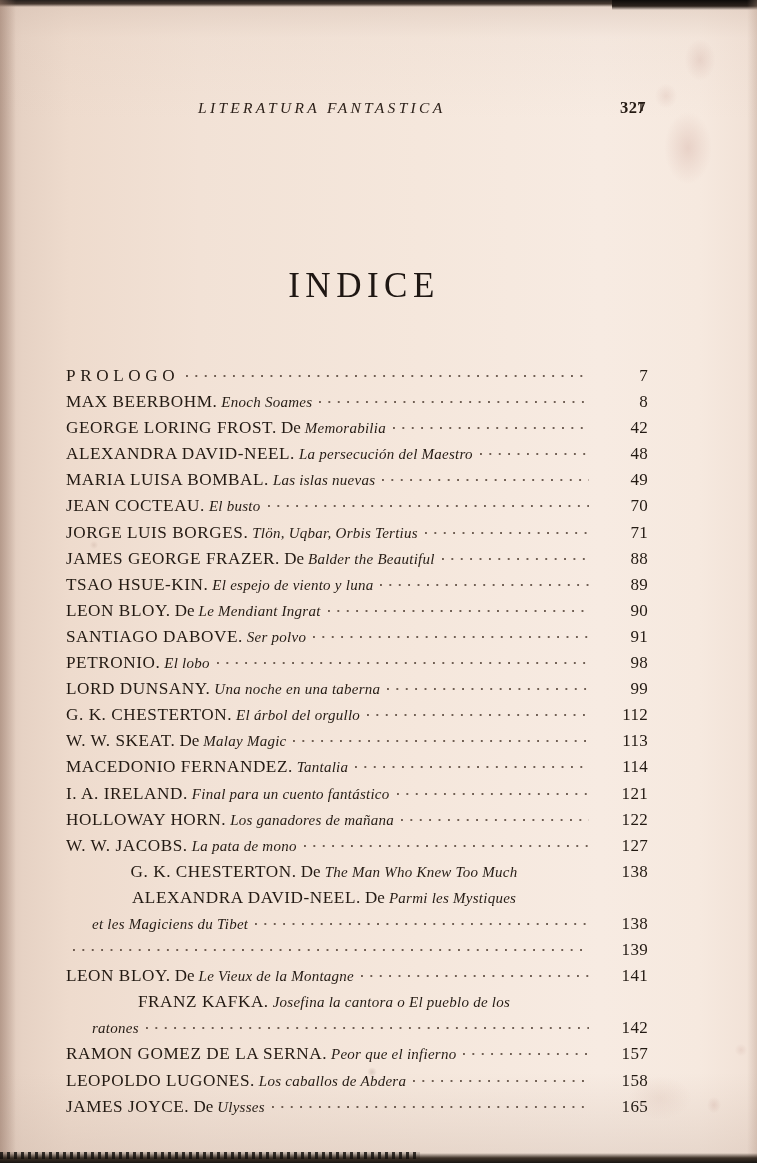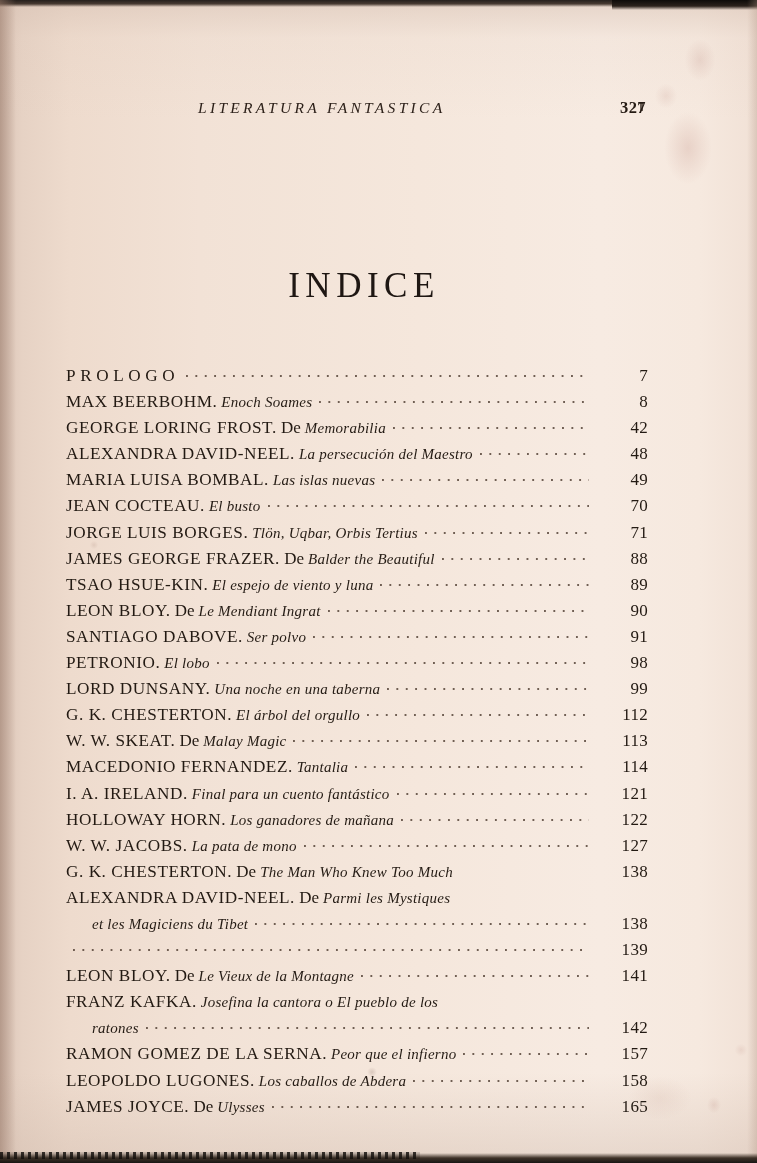--- a/index.html
+++ b/index.html
@@ -121,21 +121,21 @@
     line-height: 26.1px;
     display: flex;
     align-items: baseline;
     white-space: nowrap;
   }
   .entry-body {
     flex: 0 1 auto;
     overflow: hidden;
     font-size: 17px;
   }
-  .entry-body.wrapped { flex: 1 1 auto; }
+  .entry-body.wrapped { flex: 1 1 auto; text-align: right; }
   .cont-line .entry-body { padding-left: 26px; }
 
   .author {
     letter-spacing: 0.55px;
     color: #231a13;
     font-size: 17.2px;
     margin-top: 10px;
   }
   .author.spaced { letter-spacing: 4.6px; }
   .connector {

